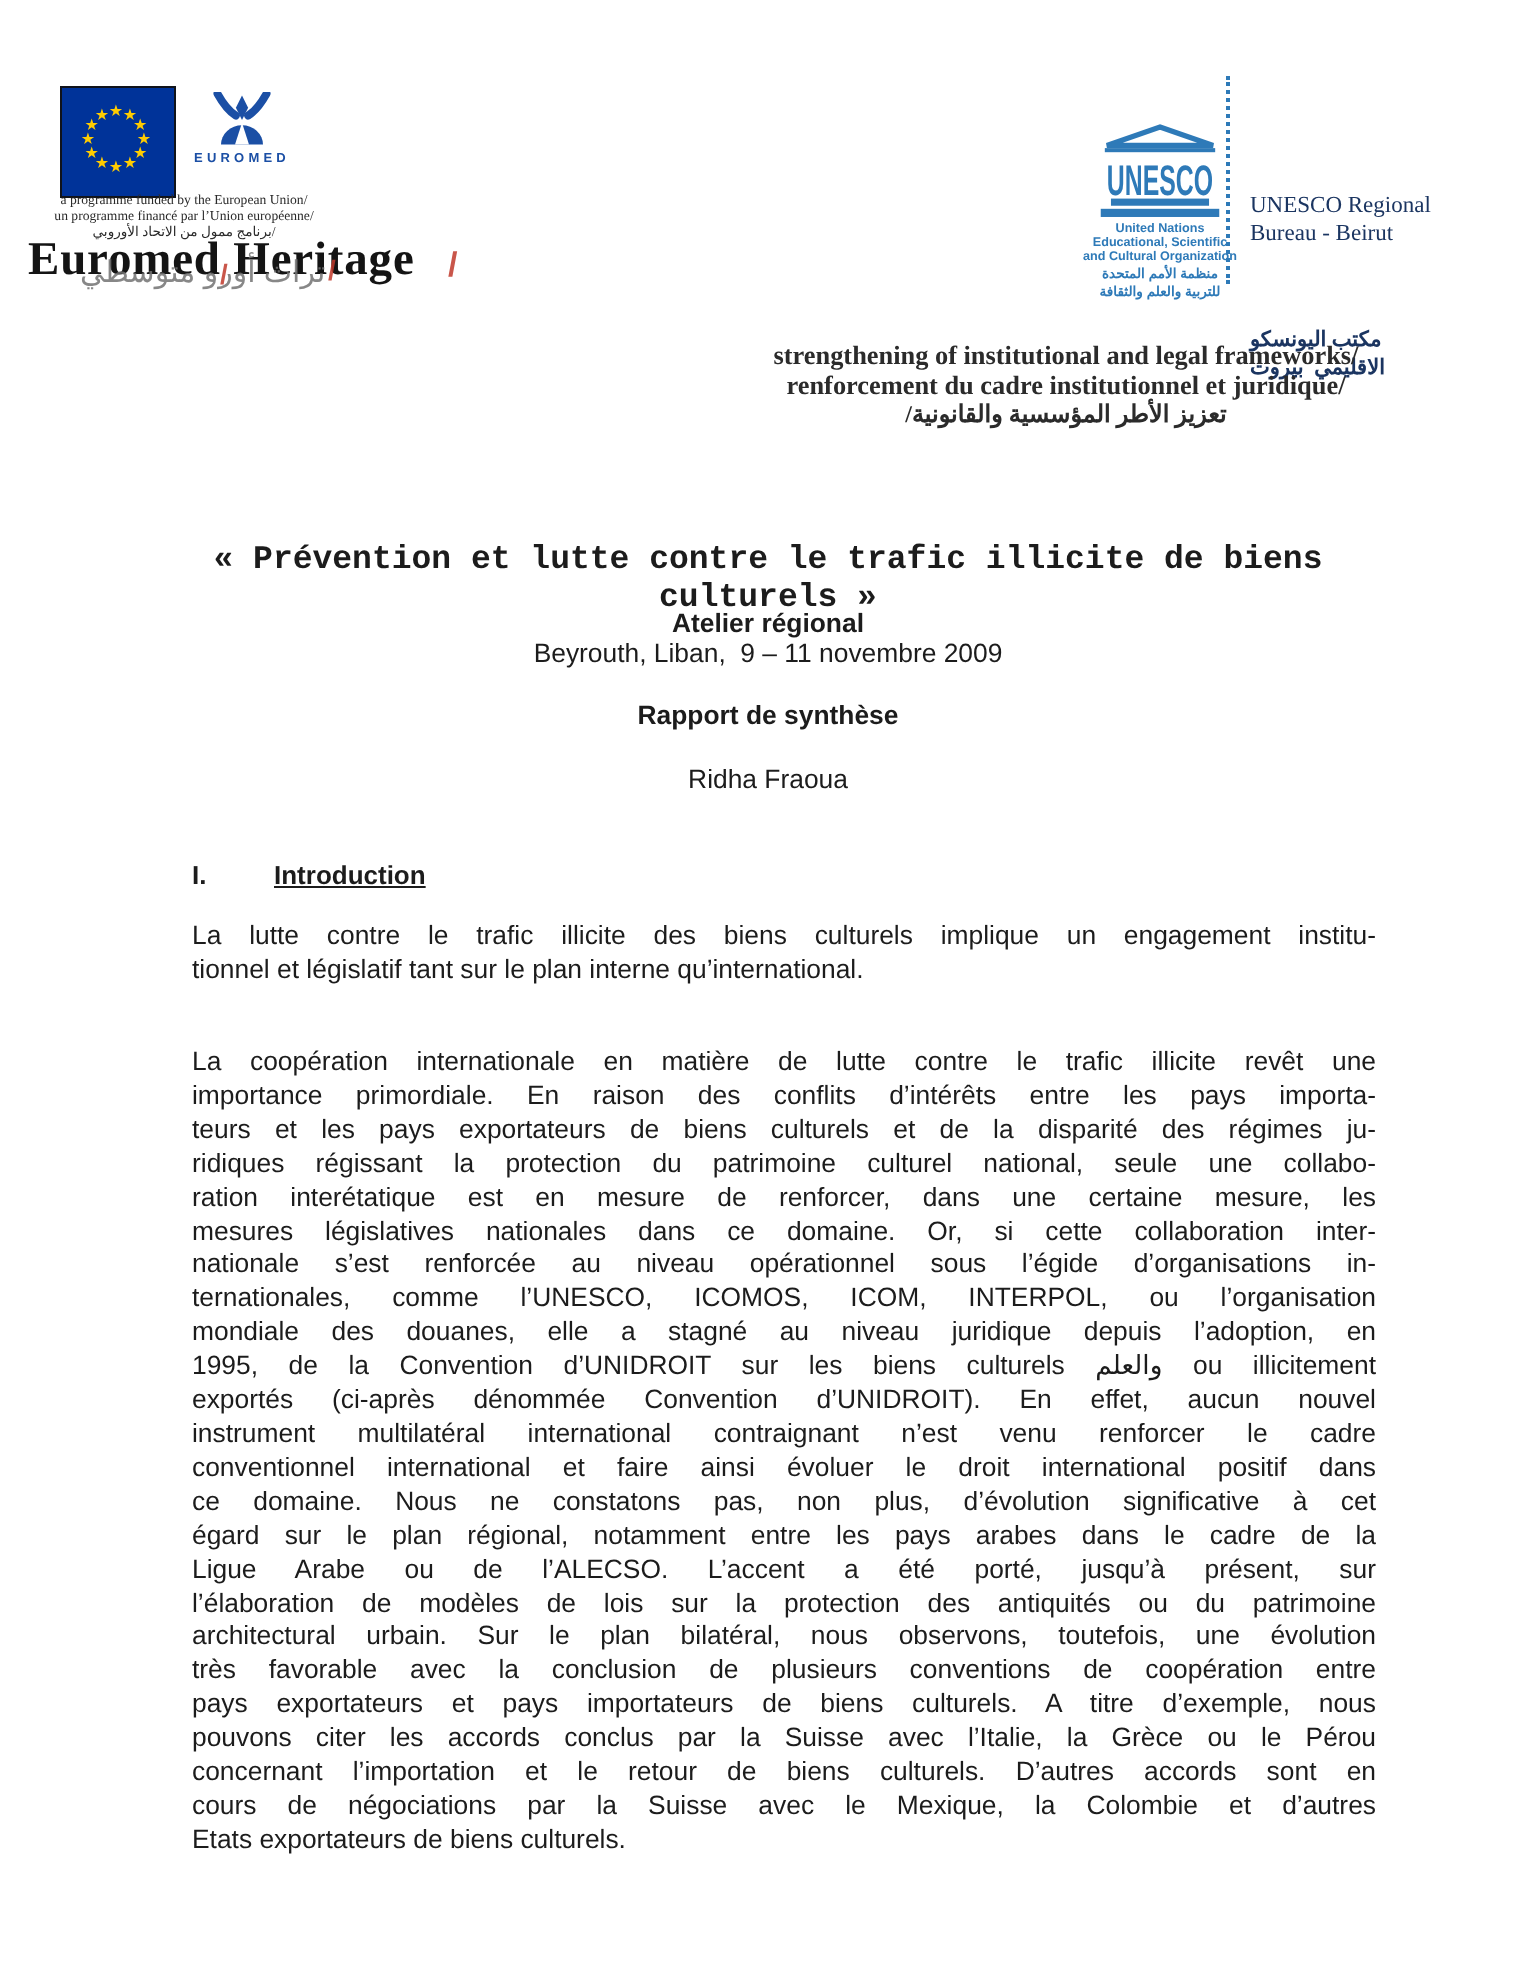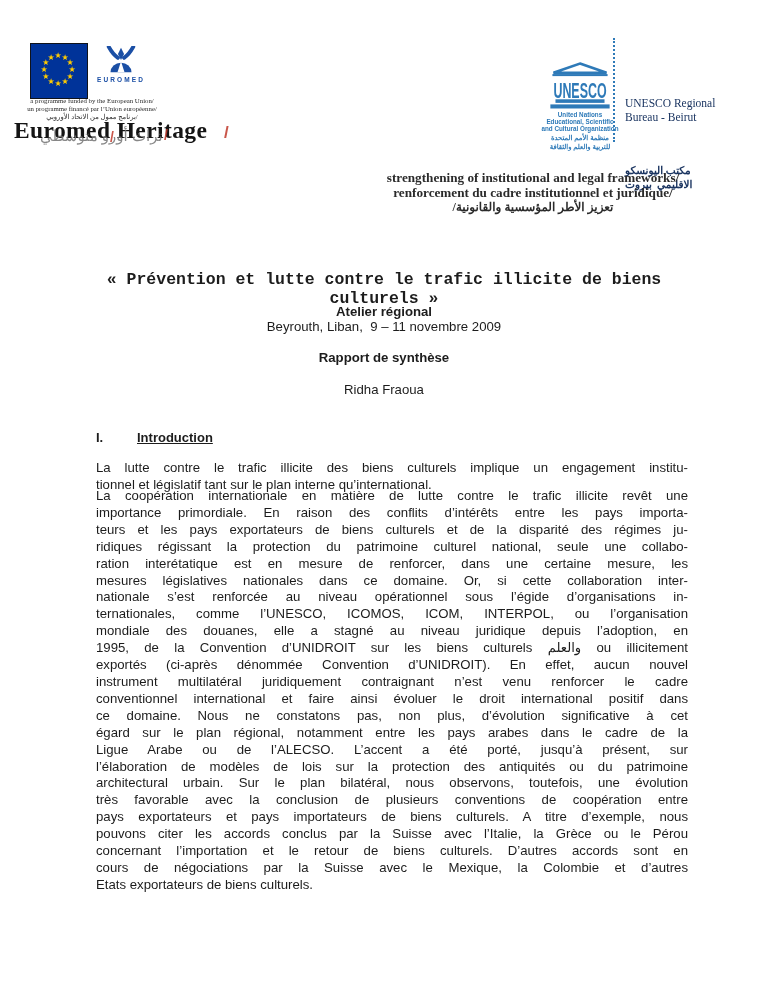--- a/index.html
+++ b/index.html
@@ -55,21 +55,21 @@
   .author{top:382px;font-size:13.2px;}
 
   
   .section-head{left:96px;top:430px;font-size:13px;font-weight:bold;}
   .section-num{display:inline-block;width:41px;}
   .section-title{text-decoration:underline;}
 
   
   .para{left:96px;width:592px;font-size:13.2px;line-height:16.9px;color:#1c1c1c;}
   .p1{top:460px;}
-  .p2{top:488px;}
+  .p2{top:523px;}
   .justified .line{text-align:justify;text-align-last:justify;}
   .justified .line.last{text-align-last:left;}
 </style>
 </head>
 <body>
 
 <div class="page">
 
   <div class="abs logo-block">
     <div class="eu-flag">
@@ -165,21 +165,21 @@
       <div class="line">importance primordiale. En raison des conflits d’intérêts entre les pays importa-</div>
       <div class="line">teurs et les pays exportateurs de biens culturels et de la disparité des régimes ju-</div>
       <div class="line">ridiques régissant la protection du patrimoine culturel national, seule une collabo-</div>
       <div class="line">ration interétatique est en mesure de renforcer, dans une certaine mesure, les</div>
       <div class="line">mesures législatives nationales dans ce domaine. Or, si cette collaboration inter-</div>
       <div class="line">nationale s’est renforcée au niveau opérationnel sous l’égide d’organisations in-</div>
       <div class="line">ternationales, comme l’UNESCO, ICOMOS, ICOM, INTERPOL, ou l’organisation</div>
       <div class="line">mondiale des douanes, elle a stagné au niveau juridique depuis l’adoption, en</div>
       <div class="line">1995, de la Convention d’UNIDROIT sur les biens culturels والعلم ou illicitement</div>
       <div class="line">exportés (ci-après dénommée Convention d’UNIDROIT). En effet, aucun nouvel</div>
-      <div class="line">instrument multilatéral juridiquement contraignant n’est venu renforcer le cadre</div>
+      <div class="line">instrument multilatéral international contraignant n’est venu renforcer le cadre</div>
       <div class="line">conventionnel international et faire ainsi évoluer le droit international positif dans</div>
       <div class="line">ce domaine. Nous ne constatons pas, non plus, d’évolution significative à cet</div>
       <div class="line">égard sur le plan régional, notamment entre les pays arabes dans le cadre de la</div>
       <div class="line">Ligue Arabe ou de l’ALECSO. L’accent a été porté, jusqu’à présent, sur</div>
       <div class="line">l’élaboration de modèles de lois sur la protection des antiquités ou du patrimoine</div>
       <div class="line">architectural urbain. Sur le plan bilatéral, nous observons, toutefois, une évolution</div>
       <div class="line">très favorable avec la conclusion de plusieurs conventions de coopération entre</div>
       <div class="line">pays exportateurs et pays importateurs de biens culturels. A titre d’exemple, nous</div>
       <div class="line">pouvons citer les accords conclus par la Suisse avec l’Italie, la Grèce ou le Pérou</div>
       <div class="line">concernant l’importation et le retour de biens culturels. D’autres accords sont en</div>

